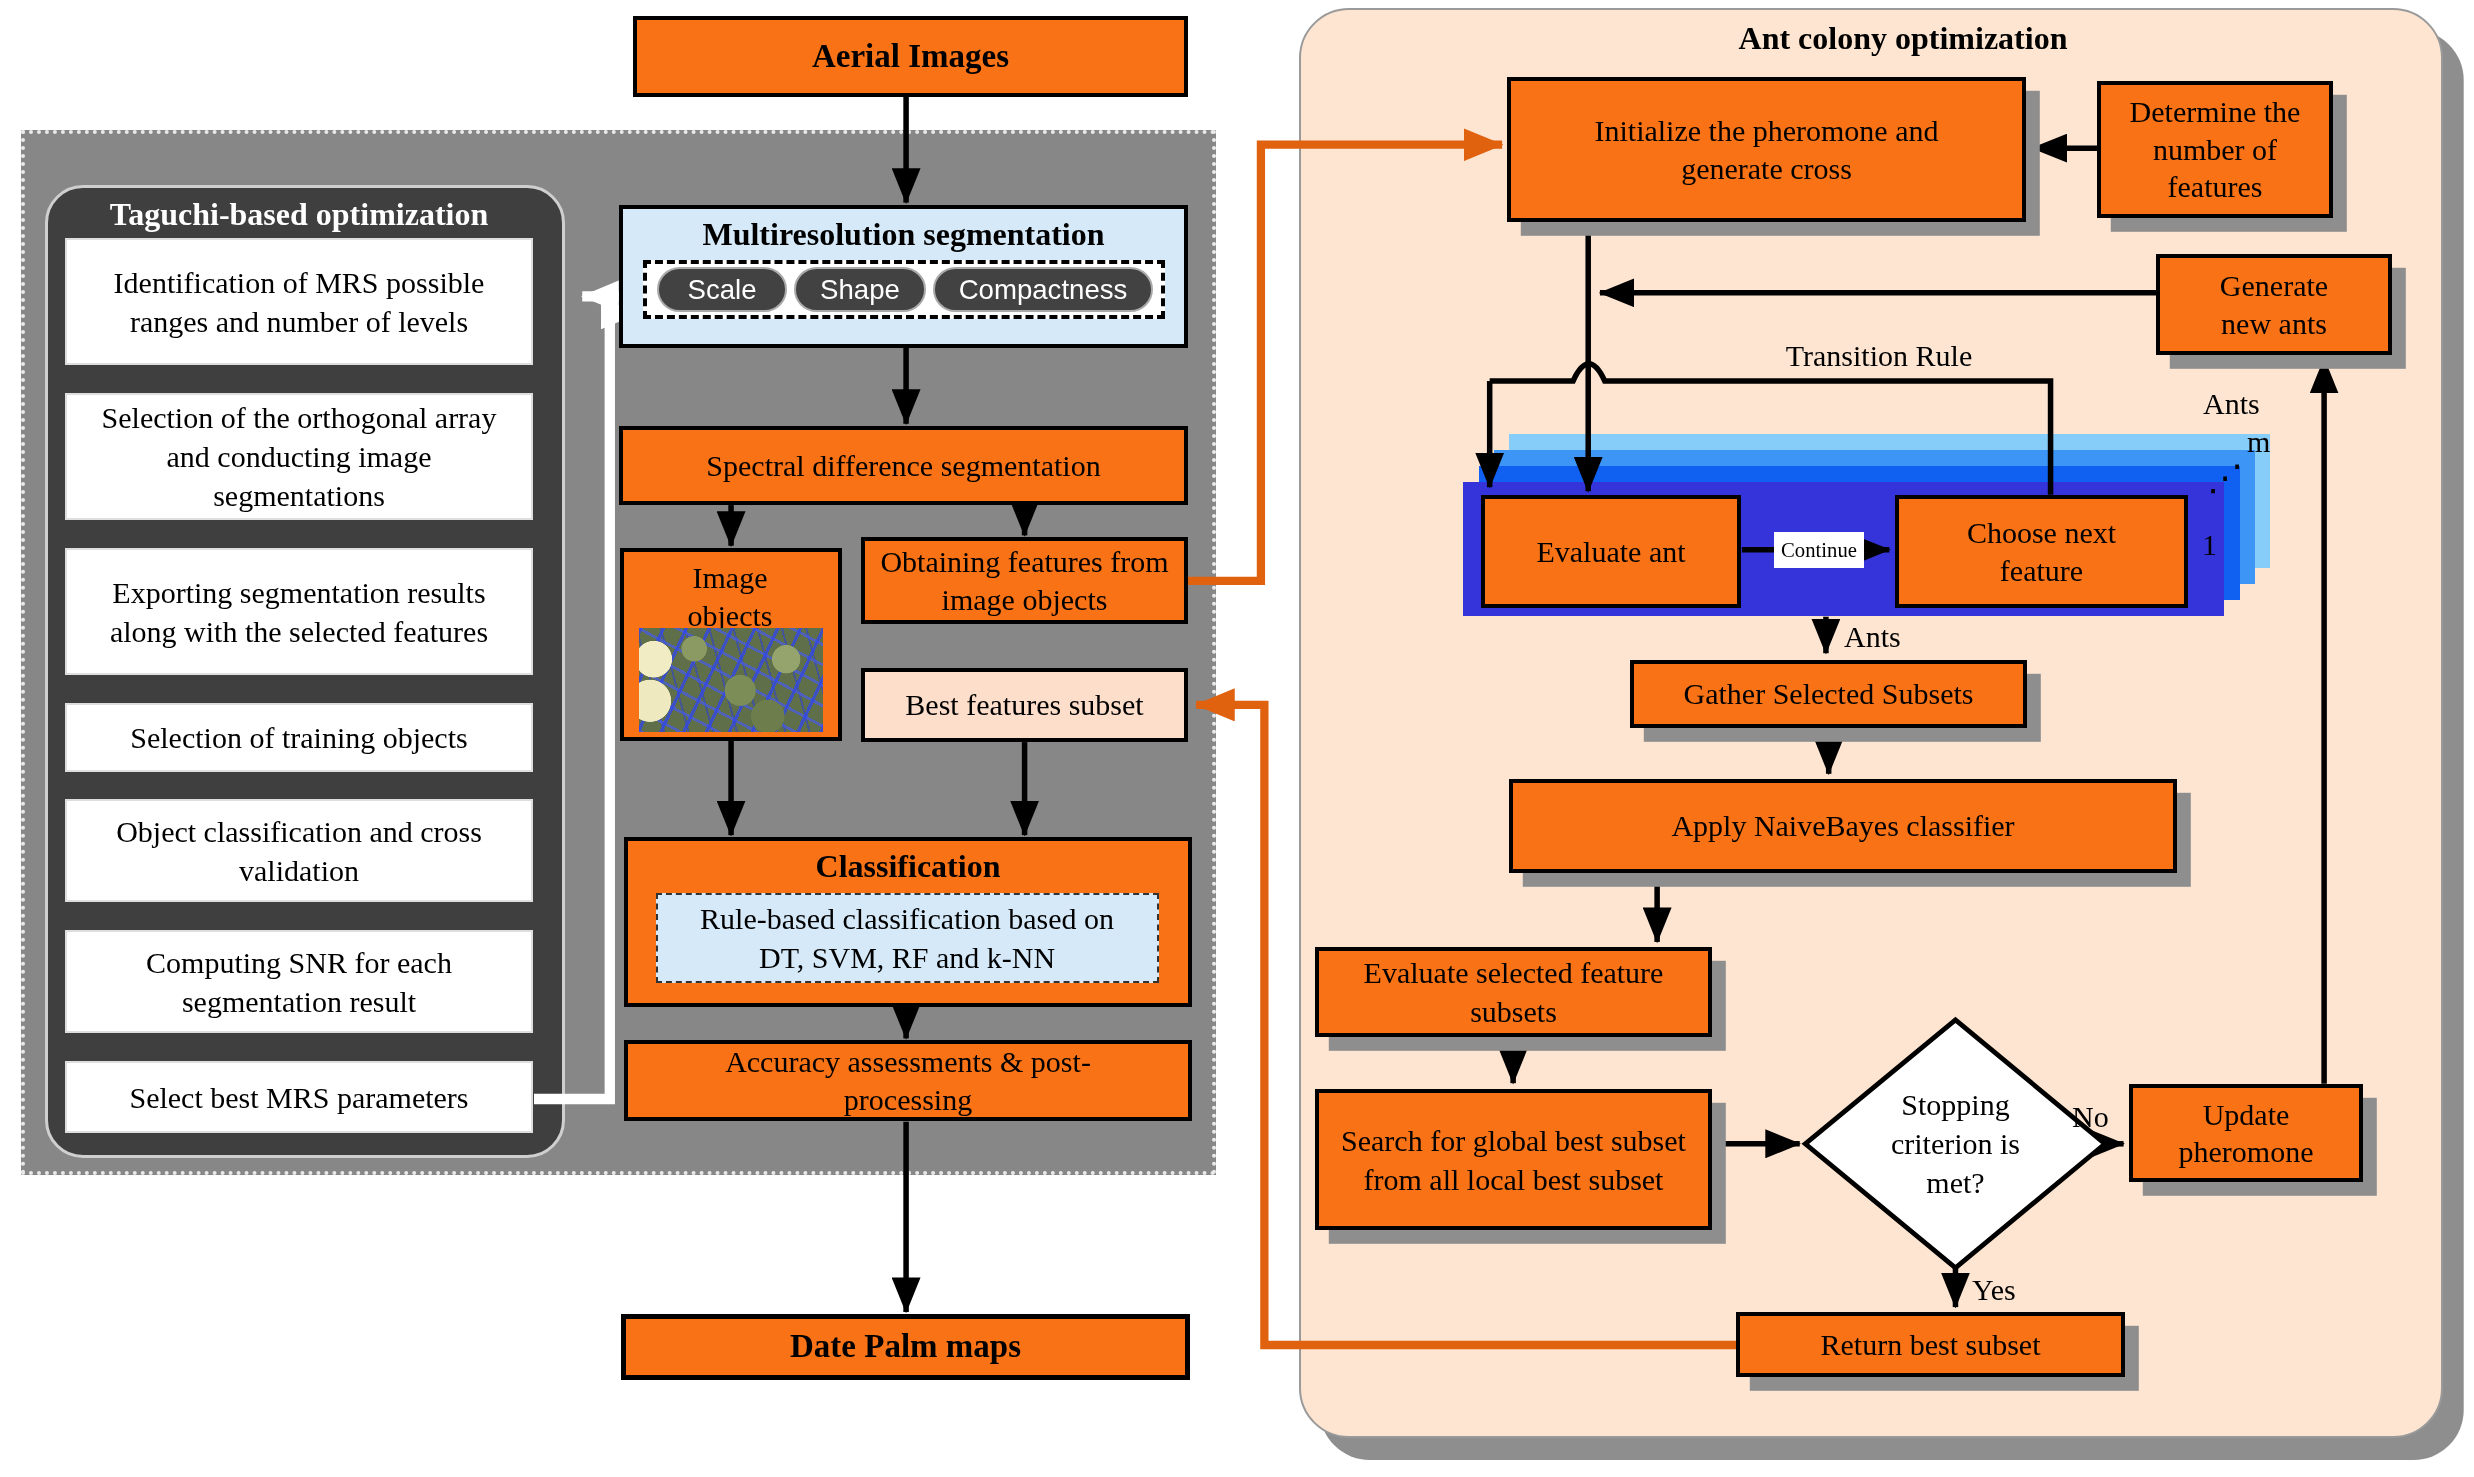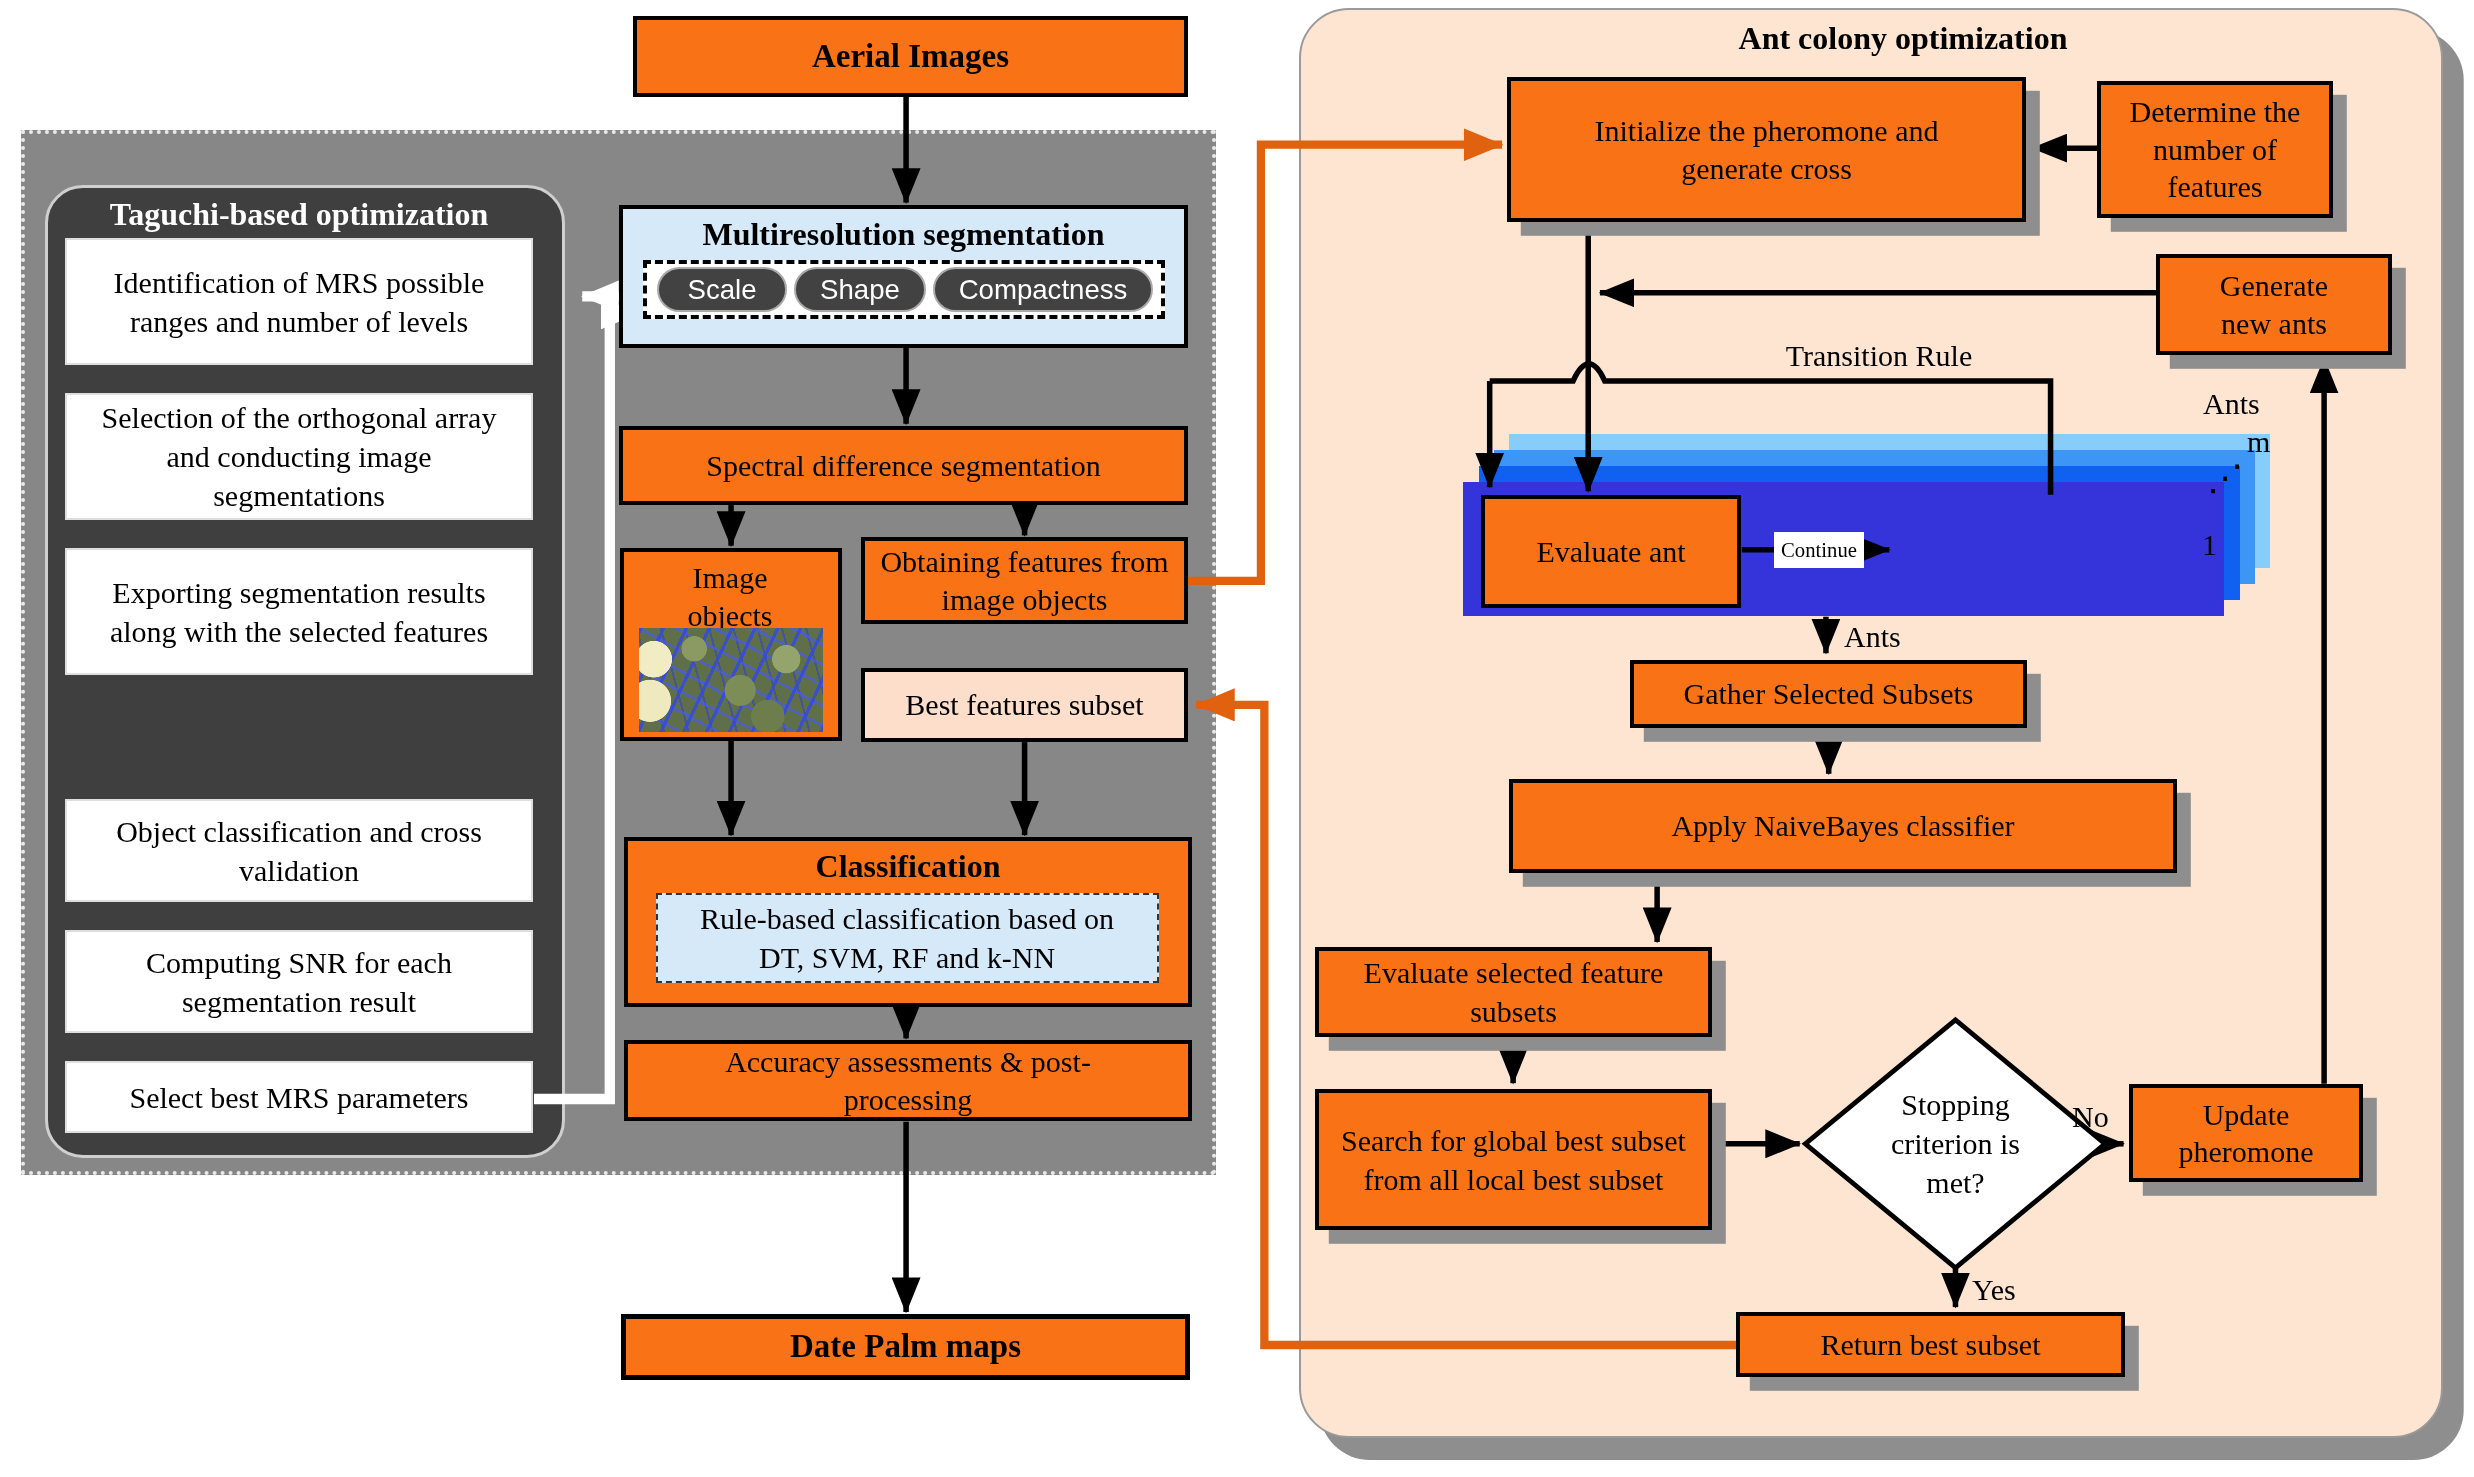--- a/index.html
+++ b/index.html
@@ -151,20 +151,23 @@
   <div class="abs node flex b t46" style="left:65px;top:196px;width:468px;height:36px;color:#fff;">Taguchi-based optimization</div>
   <div class="abs node lbox flex t43" style="left:65px;top:238px;width:468px;height:127px;">
       <span style="width:427px;">Identification of MRS possible ranges and number of levels</span>
     </div>
   <div class="abs node lbox flex t43" style="left:65px;top:393px;width:468px;height:127px;">
       <span style="width:427px;">Selection of the orthogonal array and conducting image segmentations</span>
     </div>
   <div class="abs node lbox flex t43" style="left:65px;top:548px;width:468px;height:127px;">
       <span style="width:400px;">Exporting segmentation results along with the selected features</span>
     </div>
+  <div class="abs node lbox flex t43" style="left:65px;top:703px;width:468px;height:69px;">
+      <span>Selection of training objects</span>
+    </div>
   <div class="abs node lbox flex t43" style="left:65px;top:799px;width:468px;height:103px;">
       <span style="width:386px;">Object classification and cross validation</span>
     </div>
   <div class="abs node lbox flex t43" style="left:65px;top:930px;width:468px;height:103px;">
       <span style="width:386px;">Computing SNR for each segmentation result</span>
     </div>
   <div class="abs node lbox flex t43" style="left:65px;top:1061px;width:468px;height:72px;">
       <span>Select best MRS parameters</span>
     </div>
 
@@ -186,20 +189,23 @@
 
   <div class="abs node t43" style="left:2203px;top:384px;">Ants</div>
   <div class="abs node t43" style="left:2247px;top:422px;">m</div>
   <div class="abs node" style="left:2207px;top:460px;font-family:'DejaVu Sans',sans-serif;font-size:36px;line-height:1;">⋰</div>
   <div class="abs node t43" style="left:2202px;top:525px;">1</div>
 
   <div class="abs node box flex t44" style="left:1481px;top:495px;width:260px;height:113px;border-width:4.8px;">
       <span>Evaluate ant</span>
     </div>
   <div class="abs node flex" style="left:1774px;top:532px;width:90px;height:36px;background:#fff;font-size:20.7px;">Continue</div>
+  <div class="abs node box flex t44" style="left:1895px;top:495px;width:293px;height:113px;border-width:4.8px;">
+      <span style="width:207px;">Choose next feature</span>
+    </div>
 
   <div class="abs node t43" style="left:1844px;top:617px;">Ants</div>
 
   <div class="abs node box flex t44 shadow" style="left:1630px;top:660px;width:397px;height:68px;">
       <span>Gather Selected Subsets</span>
     </div>
 
   <div class="abs node box flex t44 shadow" style="left:1509px;top:779px;width:668px;height:94px;">
       <span>Apply NaiveBayes classifier</span>
     </div>

